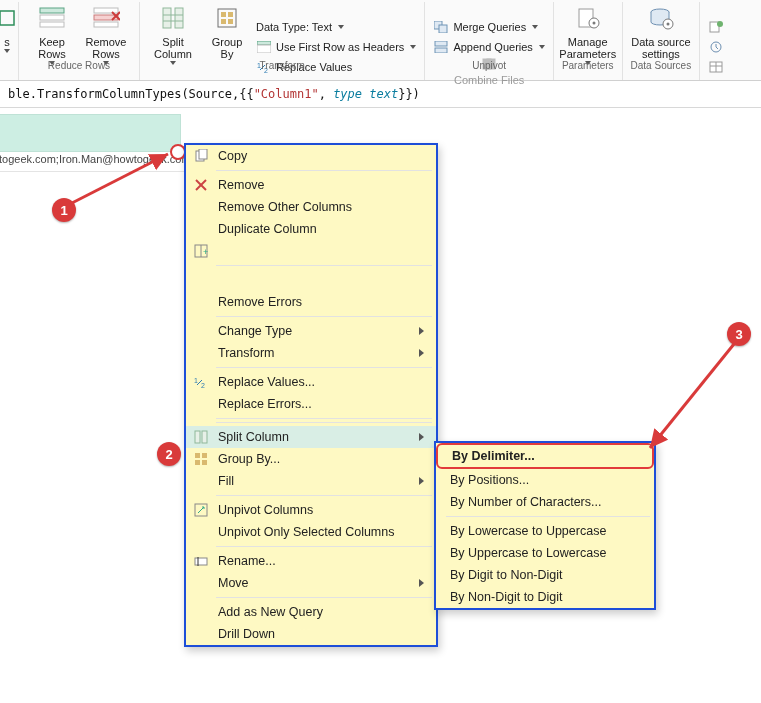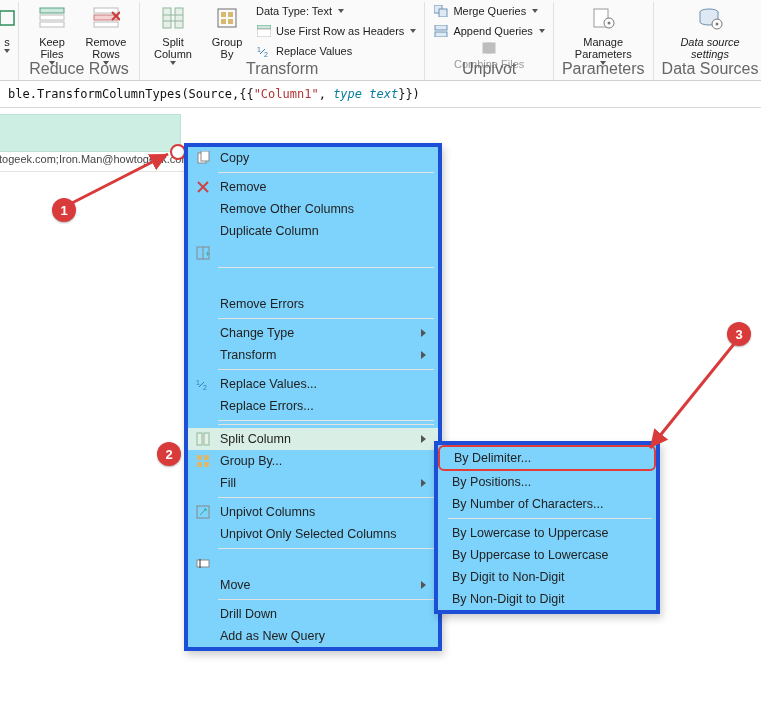--- a/index.html
+++ b/index.html
@@ -1,51 +1,51 @@
 <!DOCTYPE html>
 <html><head>
 <meta charset="utf-8">
 <style>
   html,body{margin:0;padding:0;font-family:"Segoe UI",Arial,sans-serif;font-size:12px;color:#222;background:#fff;width:761px;height:703px;overflow:hidden;}
   
   .ribbon{display:flex;align-items:flex-start;border-bottom:1px solid #d0d0d0;padding:2px 0 0 0;height:78px;background:#fafafa;white-space:nowrap;}
   .rgroup{display:flex;flex-direction:column;align-items:center;border-right:1px solid #e2e2e2;padding:0 8px;height:78px;}
   .rgroup .controls{display:flex;align-items:flex-start;gap:4px;height:58px;}
-  .rgroup .glabel{font-size:16px;color:#666;margin-top:0px;}
+  .rgroup .glabel{font-size:10px;color:#666;margin-top:0px;}
   .bigbtn{display:flex;flex-direction:column;align-items:center;justify-content:flex-start;width:50px;text-align:center;cursor:default;}
   .bigbtn .ico{width:32px;height:32px;display:flex;align-items:center;justify-content:center;}
   .bigbtn .lbl{font-size:11px;line-height:12px;margin-top:2px;color:#222;}
   .hasdrop::after{content:"";display:block;margin:1px auto 0;width:0;height:0;border-left:3px solid transparent;border-right:3px solid transparent;border-top:4px solid #555;}
-  .smallstack{display:flex;flex-direction:column;gap:2px;justify-content:flex-start;}
+  .smallstack{display:flex;flex-direction:column;gap:2px;justify-content:flex-start;margin-top:16px;}
   .smallbtn{display:flex;align-items:center;gap:4px;font-size:11px;color:#222;height:18px;cursor:default;}
   .smallbtn .sico{width:16px;height:16px;display:flex;align-items:center;justify-content:center;}
   .dim{color:#9a9a9a;flex-direction:column;}
   .dim svg *{stroke:#bdbdbd !important;fill:#bdbdbd !important;}
   .drop-tri{width:0;height:0;border-left:3px solid transparent;border-right:3px solid transparent;border-top:4px solid #555;display:inline-block;margin-left:2px;}
   
   .fxbar{border-bottom:1px solid #d8d8d8;padding:6px 8px;font-family:Consolas,monospace;font-size:12px;color:#111;}
   .fx-str{color:#b33434;}
   .fx-kw{color:#0b7d9f;font-style:italic;}
   
   .grid-area{position:relative;padding:6px 0 0 0;}
   .col-header{position:relative;height:36px;width:185px;background:#cdeee3;border:1px solid #bfe2d6;margin-left:-6px;}
   .data-row{height:17px;width:215px;margin-left:-6px;background:#fff;border:1px solid #e4e4e4;border-top:none;font-size:11px;color:#444;padding:1px 4px;overflow:hidden;white-space:nowrap;}
   
-  .ctxmenu{position:absolute;background:#7dd3fc;border:4px solid #1d4ed8;box-shadow:2px 4px 8px rgba(0,0,0,.2);font-size:12.5px;color:#222;}
+  .ctxmenu{position:absolute;background:#fef9c3;border:2px solid #1d4ed8;box-shadow:2px 4px 8px rgba(0,0,0,.2);font-size:12.5px;color:#222;}
   .ctxmenu.main{left:184px;top:143px;width:250px;}
   .ctxmenu.sub{left:434px;top:441px;width:218px;}
   .mi{display:flex;align-items:center;height:22px;padding:0 12px 0 6px;gap:8px;cursor:default;position:relative;}
   .mi .mico{width:18px;height:16px;display:flex;align-items:center;justify-content:center;flex:0 0 18px;}
   .mi .mtxt{flex:1;white-space:nowrap;}
   .mi .sub-tri{width:0;height:0;border-top:4px solid transparent;border-bottom:4px solid transparent;border-left:5px solid #555;}
   .mi.hl{background:#d9eee5;}
   .msep{height:1px;background:#e2e2e2;margin:3px 4px 3px 30px;}
   .sub .mi{padding-left:14px;}
   .sub .msep{margin-left:10px;}
-  .sub-hl{border:2px solid #e23b3b;border-radius:6px;}
+  .sub-hl{border:2px solid #e23b3b;border-radius:6px;font-weight:bold;}
   
   .callout{position:absolute;width:24px;height:24px;border-radius:50%;background:#d93a3a;color:#fff;font-weight:bold;font-size:13px;display:flex;align-items:center;justify-content:center;box-shadow:0 1px 2px rgba(0,0,0,.3);}
   svg.arrow{position:absolute;overflow:visible;pointer-events:none;}
   .targ-circ{position:absolute;width:12px;height:12px;border:2px solid #d93a3a;border-radius:50%;background:#fff;}
 </style>
 </head>
 <body>
 
 <div class="ribbon">
 
@@ -67,21 +67,21 @@
     <div class="controls">
       <div class="bigbtn hasdrop">
         <span class="ico">
           <svg width="28" height="24">
               <rect x="2" y="2" width="24" height="5" fill="#cde9dd" stroke="#5aa484"></rect>
               <rect x="2" y="9" width="24" height="5" fill="#fff" stroke="#bcbcbc"></rect>
               <rect x="2" y="16" width="24" height="5" fill="#fff" stroke="#bcbcbc"></rect>
             </svg>
         </span>
         <span class="lbl" style="white-space:pre;">Keep
-Files</span>
+Rows</span>
       </div>
       <div class="bigbtn hasdrop">
         <span class="ico">
           <svg width="28" height="24">
               <rect x="2" y="2" width="24" height="5" fill="#fff" stroke="#bcbcbc"></rect>
               <rect x="2" y="9" width="24" height="5" fill="#f6d1d1" stroke="#cc7c7c"></rect>
               <rect x="2" y="16" width="24" height="5" fill="#fff" stroke="#bcbcbc"></rect>
               <line x1="20" y1="6" x2="28" y2="14" stroke="#cc3c3c" stroke-width="2"></line>
               <line x1="28" y1="6" x2="20" y2="14" stroke="#cc3c3c" stroke-width="2"></line>
             </svg>
@@ -209,21 +209,21 @@
     <div class="controls">
       <div class="bigbtn">
         <span class="ico">
             <svg width="26" height="24">
               <ellipse cx="12" cy="6" rx="9" ry="3" fill="#dfe9f3" stroke="#6d8fb1"></ellipse>
               <path d="M3 6 v10 a9 3 0 0 0 18 0 V6" fill="#dfe9f3" stroke="#6d8fb1"></path>
               <circle cx="20" cy="18" r="5" fill="#fff" stroke="#7a7a7a"></circle>
               <circle cx="20" cy="18" r="1.5" fill="#7a7a7a"></circle>
             </svg>
           </span>
-        <span class="lbl" style="white-space:pre;font-style:italic;">Data source
+        <span class="lbl" style="white-space:pre;">Data source
 settings</span>
       </div>
     </div>
     <div class="glabel">Data Sources</div>
   </div>
 
   <div class="rgroup" style="border-right:none;">
     <div class="controls">
       <div class="smallstack">
         <div class="smallbtn">
@@ -394,34 +394,35 @@
         <span class="mtxt">Unpivot Only Selected Columns</span>
       </div>
     <div class="msep"></div>
     <div class="mi">
         <span class="mico">
           <svg width="14" height="12">
             <rect x="1" y="3" width="12" height="7" fill="#fff" stroke="#888"></rect>
             <line x1="4" y1="2" x2="4" y2="11" stroke="#333"></line>
           </svg>
         </span>
+        <span class="mtxt">Rename...</span>
       </div>
     <div class="mi">
         <span class="mico"></span>
         <span class="mtxt">Move</span>
         <span class="sub-tri"></span>
       </div>
     <div class="msep"></div>
     <div class="mi">
         <span class="mico"></span>
+        <span class="mtxt">Add as New Query</span>
+      </div>
+    <div class="mi">
+        <span class="mico"></span>
         <span class="mtxt">Drill Down</span>
-      </div>
-    <div class="mi">
-        <span class="mico"></span>
-        <span class="mtxt">Add as New Query</span>
       </div>
   </div>
 
   <div class="callout" style="left:157px;top:334px;">
       <span>2</span>
     </div>
 
   <div class="ctxmenu sub" style="top:333px;">
     <div class="mi sub-hl">
         <span class="mtxt">By Delimiter...</span>

